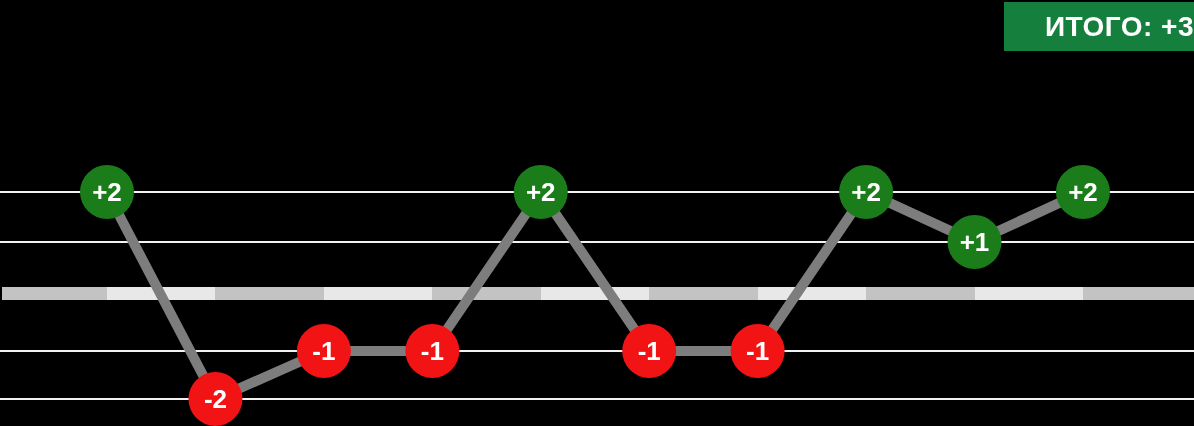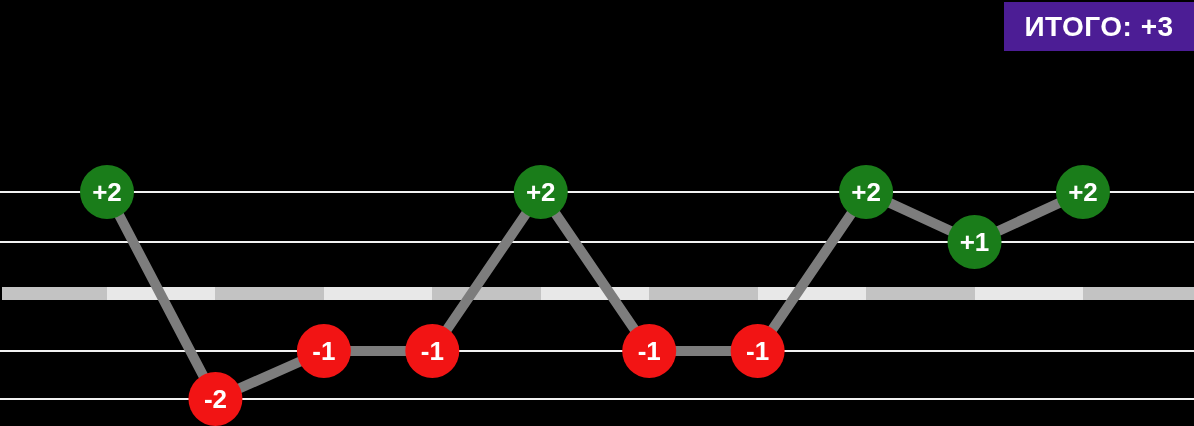--- a/index.html
+++ b/index.html
@@ -72,14 +72,14 @@
       <text x="649.2" y="351" dy="0.36em" text-anchor="middle" fill="#ffffff" font-size="26" font-weight="bold" font-family="&quot;Liberation Sans&quot;, sans-serif">-1</text>
       <circle cx="757.64" cy="351" r="27" fill="#f21414"></circle>
       <text x="757.64" y="351" dy="0.36em" text-anchor="middle" fill="#ffffff" font-size="26" font-weight="bold" font-family="&quot;Liberation Sans&quot;, sans-serif">-1</text>
       <circle cx="866.0799999999999" cy="192" r="27" fill="#1a7d1a"></circle>
       <text x="866.0799999999999" y="192" dy="0.36em" text-anchor="middle" fill="#ffffff" font-size="26" font-weight="bold" font-family="&quot;Liberation Sans&quot;, sans-serif">+2</text>
       <circle cx="974.52" cy="242" r="27" fill="#1a7d1a"></circle>
       <text x="974.52" y="242" dy="0.36em" text-anchor="middle" fill="#ffffff" font-size="26" font-weight="bold" font-family="&quot;Liberation Sans&quot;, sans-serif">+1</text>
       <circle cx="1082.96" cy="192" r="27" fill="#1a7d1a"></circle>
       <text x="1082.96" y="192" dy="0.36em" text-anchor="middle" fill="#ffffff" font-size="26" font-weight="bold" font-family="&quot;Liberation Sans&quot;, sans-serif">+2</text>
     </svg>
-  <div class="total-badge" style="background: #4c1d95; color: rgb(255, 255, 255);">ИТОГО: +3</div>
+  <div class="total-badge" style="background: #15803d; color: rgb(255, 255, 255); text-align: right;">ИТОГО: +3</div>
 </div>
 
 </body></html>

